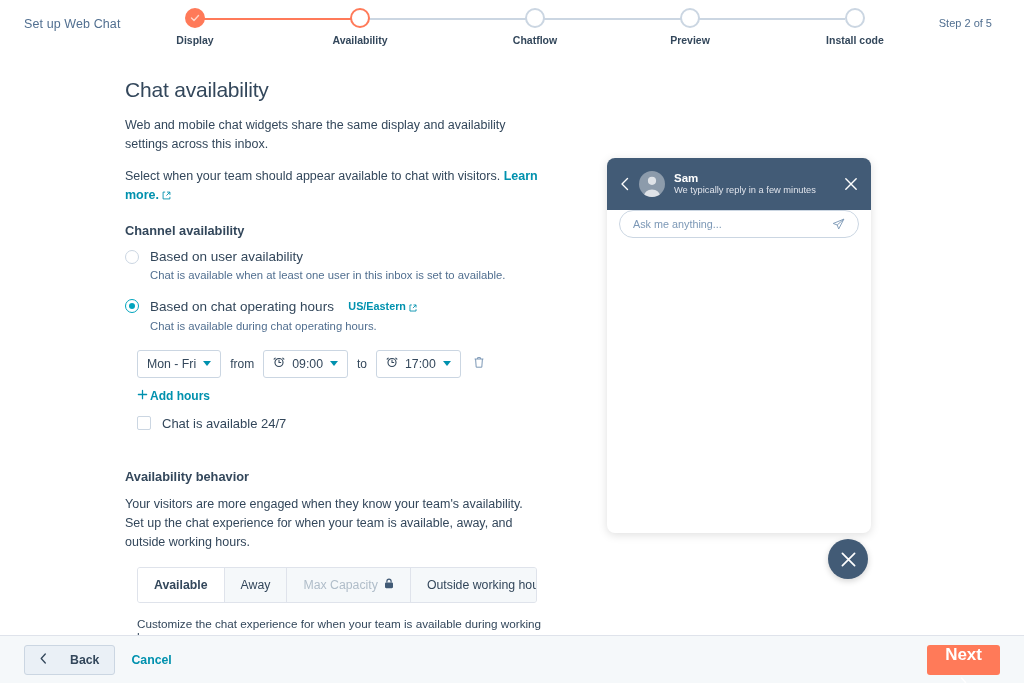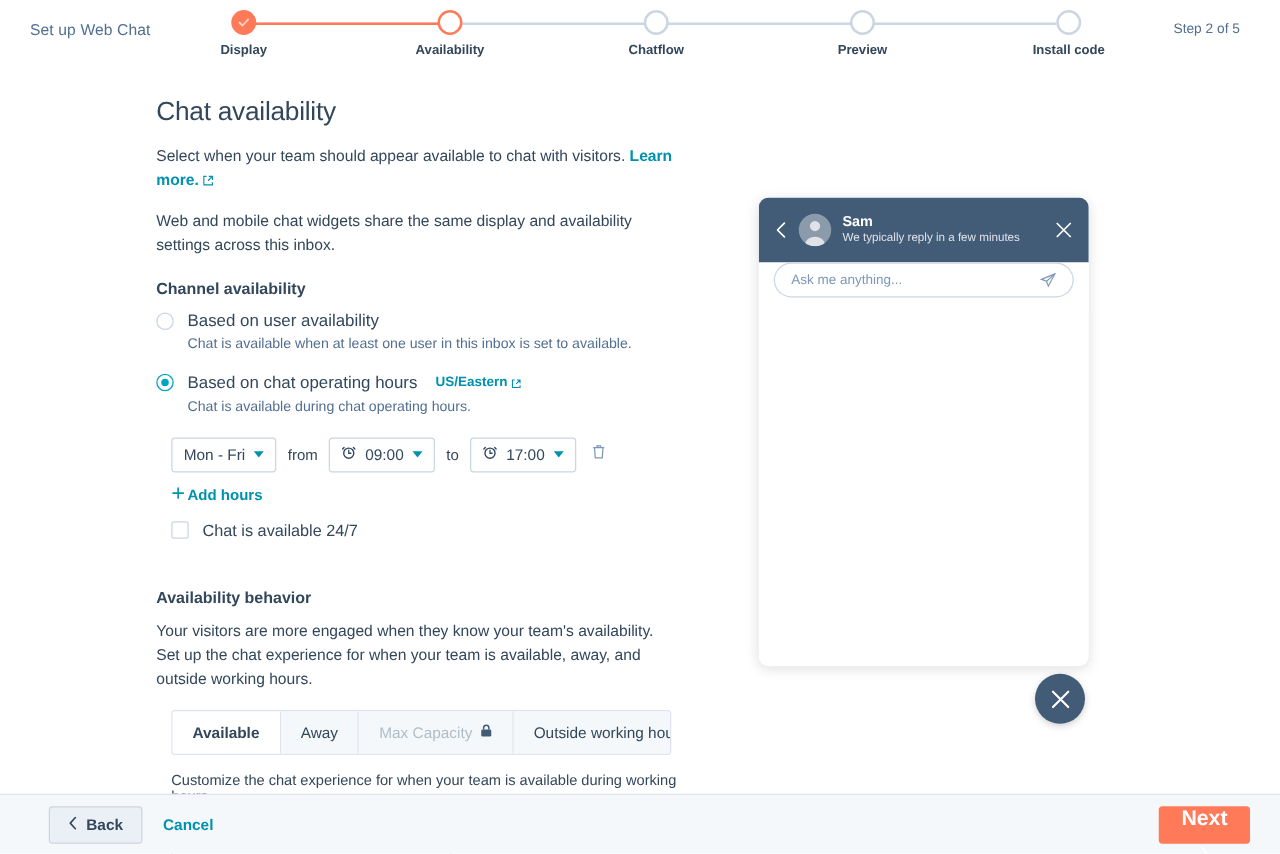--- a/index.html
+++ b/index.html
@@ -202,23 +202,23 @@
     box-shadow:0 2px 6px rgba(0,0,0,.18); cursor:pointer;
   }
 
   
   .footer {
     position:absolute; left:0; bottom:0; width:1024px; height:48px;
     background:#f5f8fa; border-top:1px solid #dfe3eb;
     display:flex; align-items:center;
   }
   .btn-back {
-    margin-left:39px; height:30px; padding:0 15px;
+    margin-left:24px; height:30px; padding:0 15px;
     background:#eaf0f6; border:1px solid #cbd6e2; border-radius:3px;
-    display:flex; align-items:center; gap:7px;
+    display:flex; align-items:center; gap:23px;
     font-size:12.3px; font-weight:bold; color:#33475b; cursor:pointer;
   }
   .btn-cancel {
     margin-left:16px; font-size:12.3px; font-weight:bold;
     color:#0091ae; text-decoration:none; cursor:pointer;
   }
   .btn-next {
     margin-left:auto; margin-right:24px; height:30px; padding:0 18px;
     background:#ff7a59; border:none; border-radius:3px;
     display:flex; align-items:center; gap:8px;
@@ -245,21 +245,21 @@
             </svg>
         </div>
         <div class="lbl">Display</div>
       </div>
 
       <div class="step current" style="left:185px;">
         <div class="dot"></div>
         <div class="lbl">Availability</div>
       </div>
 
-      <div class="step" style="left:350px;">
+      <div class="step" style="left:360px;">
         <div class="dot"></div>
         <div class="lbl">Chatflow</div>
       </div>
 
       <div class="step" style="left:515px;">
         <div class="dot"></div>
         <div class="lbl">Preview</div>
       </div>
 
       <div class="step" style="left:680px;">
@@ -267,30 +267,30 @@
         <div class="lbl">Install code</div>
       </div>
     </div>
   </div>
 
   <div class="content">
 
     <div class="left-col">
 
       <h1 class="page-title">Chat availability</h1>
+
+      <p class="body-copy">Web and mobile chat widgets share the same display and availability settings across this inbox.</p>
 
       <p class="body-copy">
         <span>Select when your team should appear available to chat with visitors.</span>
         <a class="link" href="#">Learn more.</a><span class="ext-ico"><svg width="9" height="9" viewBox="0 0 10 10">
               <path d="M3.5 1.2H1.2v7.6h7.6V6.5" fill="none" stroke="#0091ae" stroke-width="1"></path>
               <path d="M5.6 1.2h3.2v3.2M8.8 1.2L4.9 5.1" fill="none" stroke="#0091ae" stroke-width="1"></path>
             </svg></span>
       </p>
-
-      <p class="body-copy">Web and mobile chat widgets share the same display and availability settings across this inbox.</p>
 
       <h2 class="section-head">Channel availability</h2>
 
       
       <div class="radio-row" style="margin-bottom:14px;">
         <div class="radio"></div>
         <div class="radio-text">
           <div class="radio-label">Based on user availability</div>
           <div class="radio-sub">Chat is available when at least one user in this inbox is set to available.</div>
         </div>

